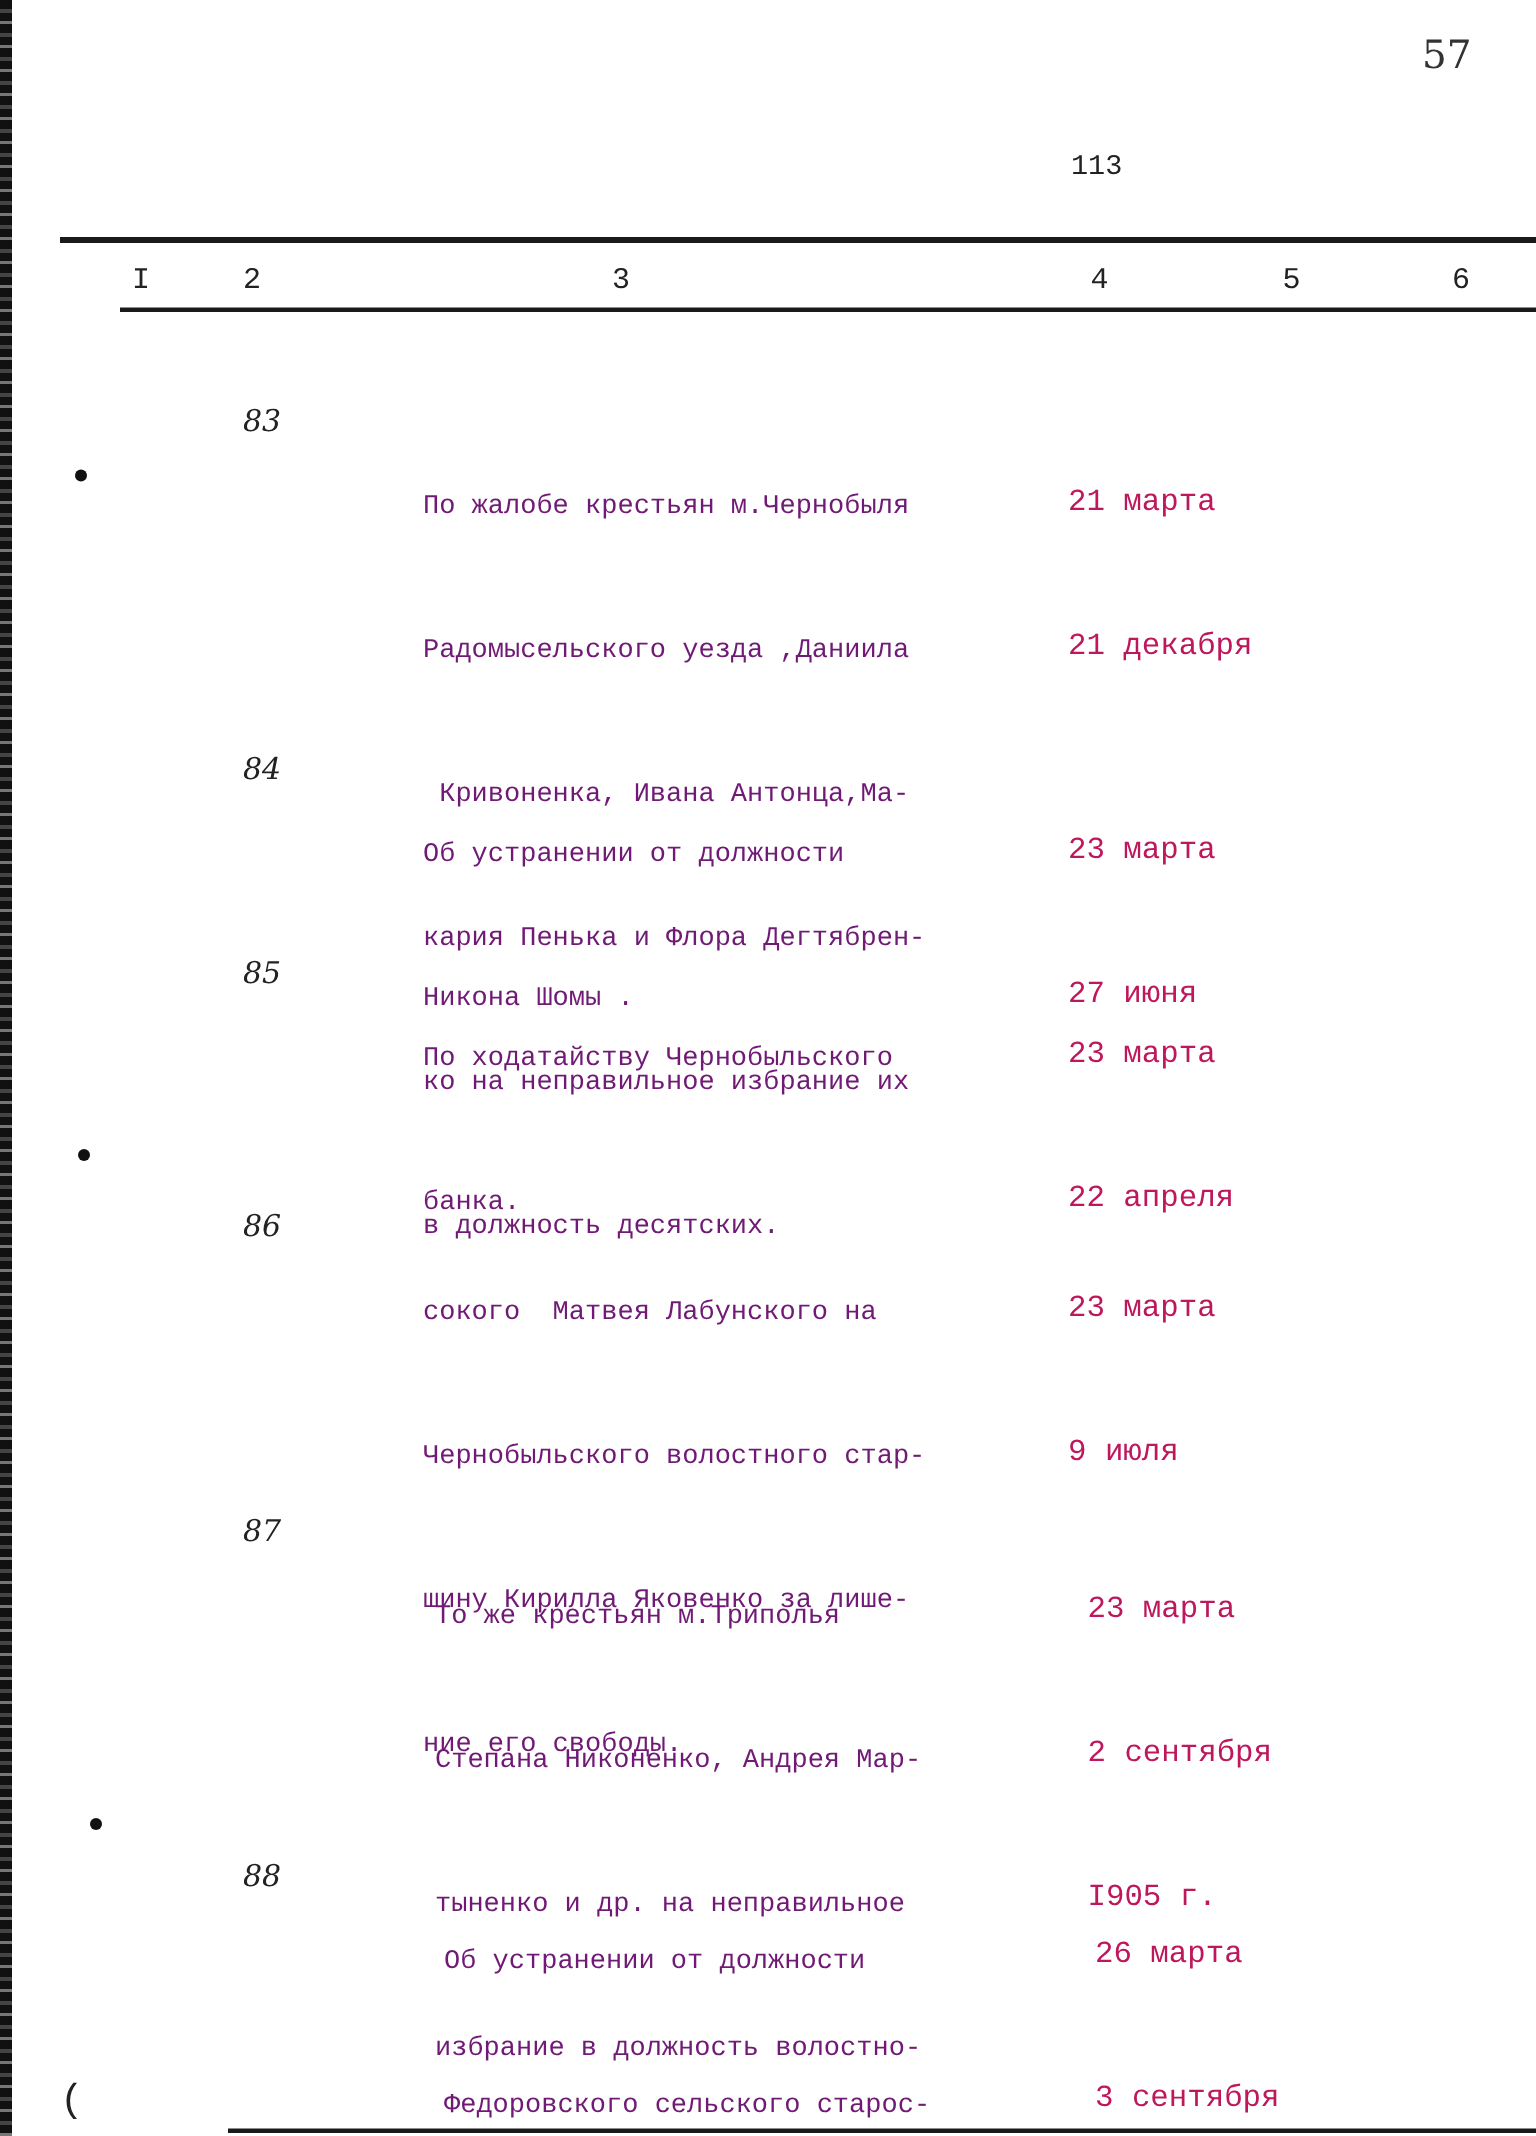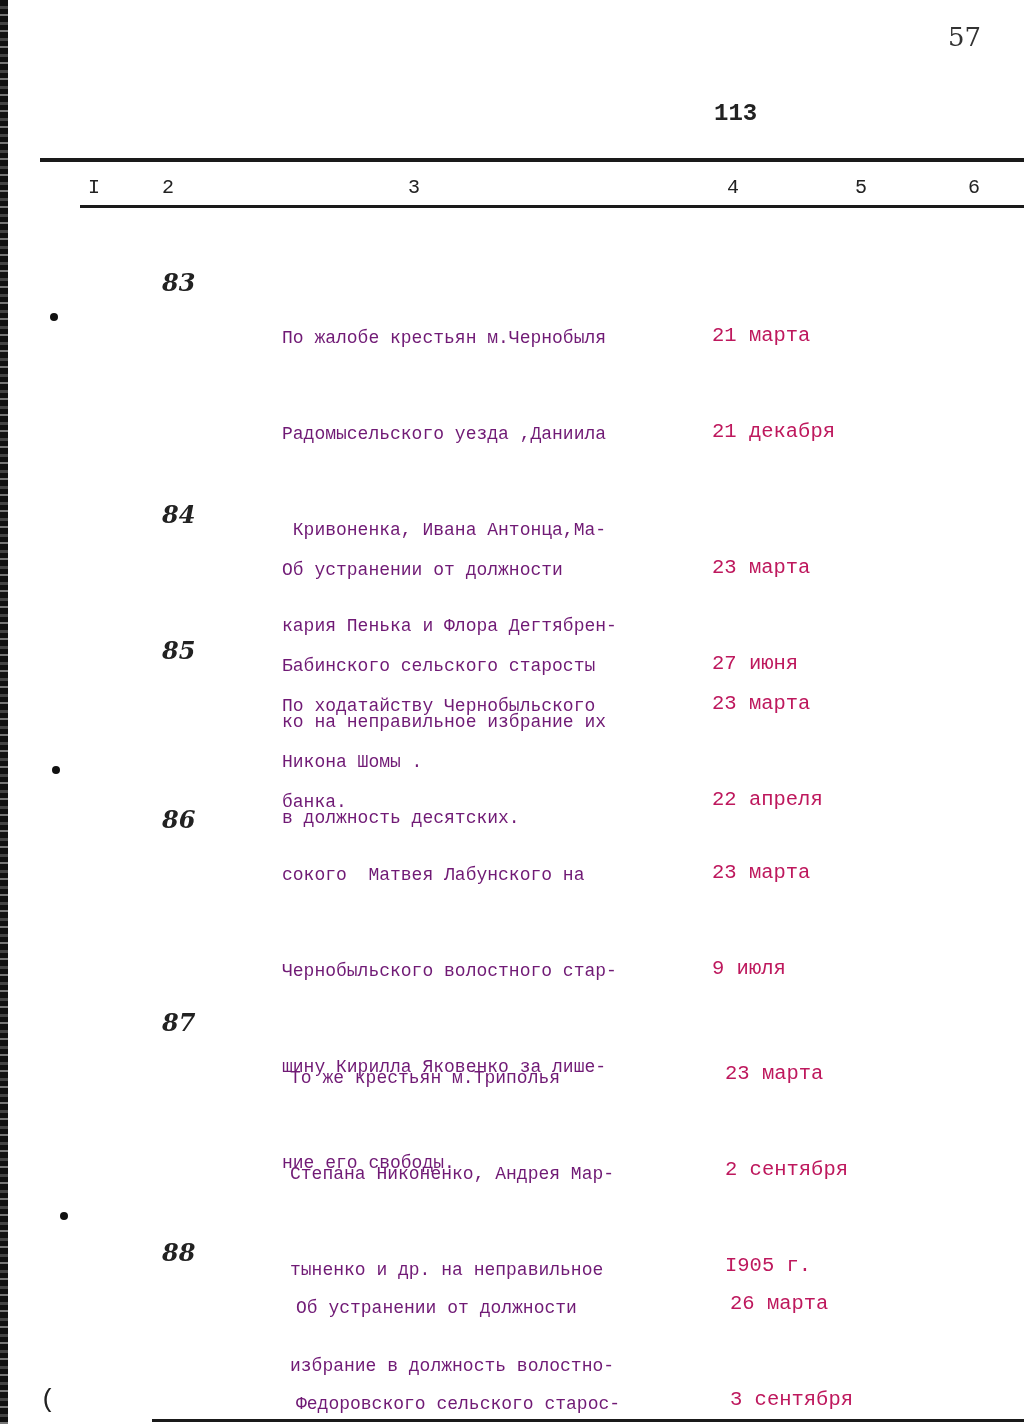--- a/index.html
+++ b/index.html
@@ -10,30 +10,30 @@
     }
     .left-edge {
       position: absolute; left: 0; top: 0; width: 8px; height: 1424px;
       background: repeating-linear-gradient(180deg, #111 0 6px, #444 6px 9px, #111 9px 14px, #777 14px 16px);
     }
     .page-mark {
       position: absolute; left: 948px; top: 22px; font-size: 26px;
       font-family: "DejaVu Serif", serif; color: #333;
     }
     .page-num {
-      position: absolute; left: 714px; top: 100px; font-size: 24px; color: #222; font-weight: bold;
+      position: absolute; left: 714px; top: 100px; font-size: 19px; color: #222;
     }
     .rule { position: absolute; background: #1a1a1a; }
     .rule-top { left: 40px; top: 158px; width: 984px; height: 4px; }
     .rule-head { left: 80px; top: 205px; width: 944px; height: 3px; }
     .rule-bottom { left: 152px; top: 1419px; width: 872px; height: 3px; }
     .col-head { position: absolute; top: 176px; font-size: 20px; color: #222; }
     .entry { position: absolute; left: 0; width: 1024px; }
     .entry-num {
-      position: absolute; left: 162px; font-size: 24px; font-weight: bold;
+      position: absolute; left: 162px; font-size: 20px; font-weight: normal;
       font-family: "DejaVu Serif", serif; font-style: italic; color: #222;
     }
     .entry-text {
       position: absolute; left: 282px; font-size: 18px; line-height: 32px; color: #701a75;
       white-space: pre;
     }
     .entry-dates {
       position: absolute; left: 712px; font-size: 20.5px; line-height: 32px; color: #be185d;
       white-space: pre;
     }
@@ -72,21 +72,20 @@
   <div class="entry-dates" style="top:-2px">
     <div>21 марта</div>
     <div>21 декабря</div>
   </div>
 </div>
 
 <div class="entry" style="top:490px">
   <div class="entry-num" style="top:10px">84</div>
   <div class="entry-text" style="top:0">
     <div>Об устранении от должности</div>
-    <div>Бабинского сельского старосты</div>
     <div>Никона Шомы .</div>
   </div>
   <div class="entry-dates" style="top:-2px">
     <div>23 марта</div>
     <div>27 июня</div>
   </div>
 </div>
 
 <div class="entry" style="top:626px">
   <div class="entry-num" style="top:10px">85</div>

